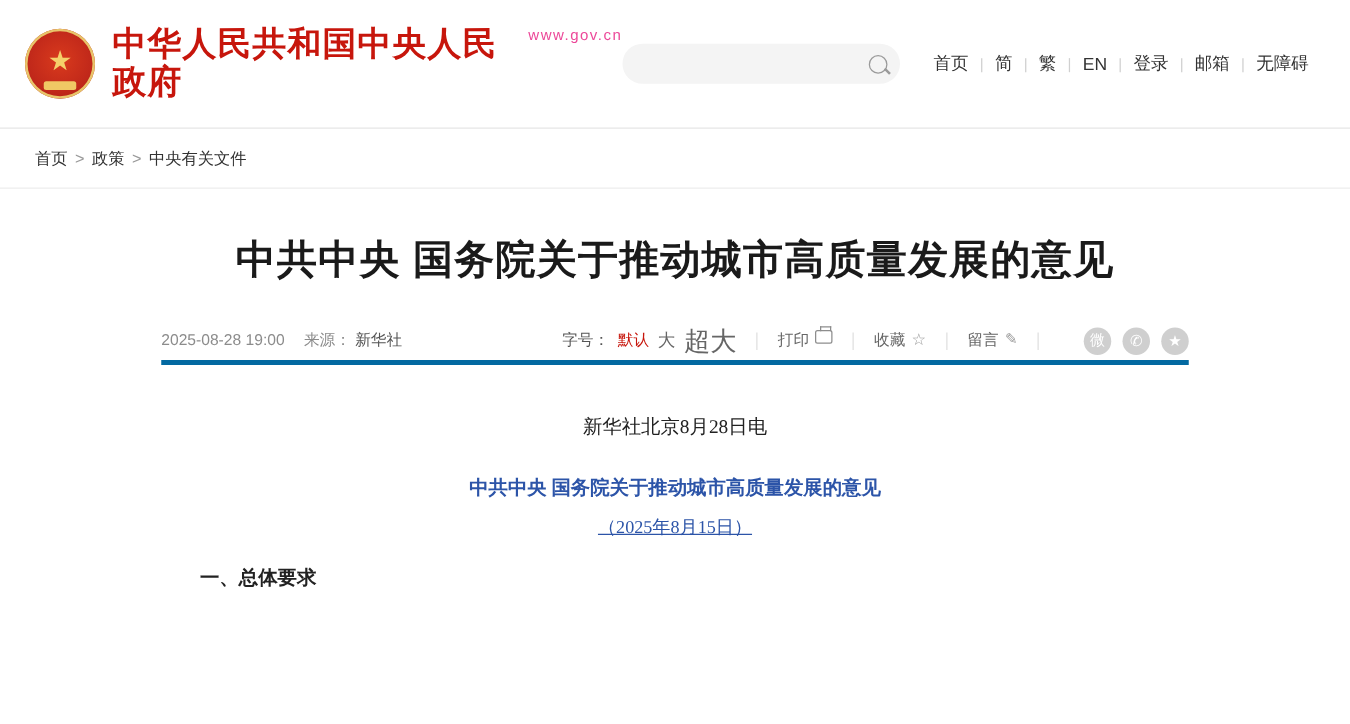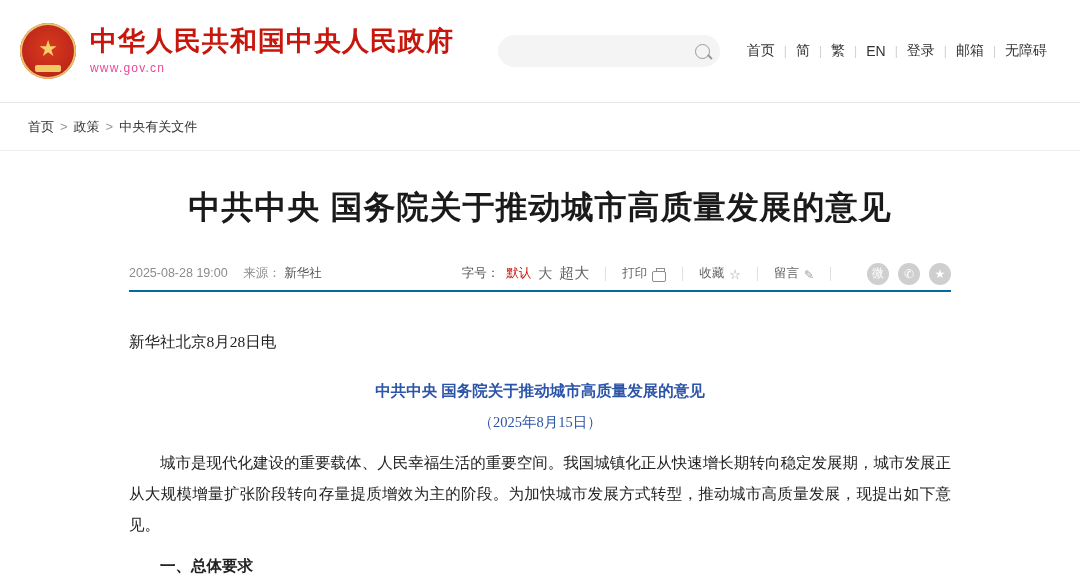--- a/index.html
+++ b/index.html
@@ -48,21 +48,21 @@
   .emblem .gear {
     position: absolute;
     left: 50%;
     bottom: 7px;
     transform: translateX(-50%);
     width: 26px;
     height: 7px;
     background: #f0c864;
     border-radius: 2px;
   }
-  .brand-text { display: flex; flex-direction: column; gap: 4px; }
+  .brand-text { display: flex; flex-direction: row; gap: 4px; }
   .brand-title {
     color: #c7160c;
     font-size: 27px;
     font-weight: bold;
     letter-spacing: 1px;
     line-height: 1.1;
   }
   .brand-sub {
     color: #ec4899;
     font-size: 12px;
@@ -149,49 +149,49 @@
     text-align: center;
     font-size: 32px;
     font-weight: bold;
     color: #1a1a1a;
     letter-spacing: 1px;
     line-height: 1.4;
     margin: 0 0 28px 0;
   }
 
   .meta-bar {
-    border-bottom: 2px solid #0369a1;
+    border-bottom: 4px solid #0369a1;
     padding-bottom: 0;
     display: flex;
     align-items: center;
     font-size: 12.5px;
     color: #888;
     height: 34px;
   }
   .meta-left { color: #8c8c8c; }
   .meta-center {
     margin-left: auto;
     display: flex;
     align-items: center;
     gap: 0;
     color: #666;
   }
   .fontsize-group { display: flex; align-items: center; gap: 7px; justify-content: center; }
   .fs-label { color: #555; }
   .fs-opt { color: #666; cursor: pointer; }
   .fs-opt.active { color: #c7160c; font-weight: normal; }
   .fs-big { font-size: 14px; }
-  .fs-bigger { font-size: 15px; }
+  .fs-bigger { font-size: 21px; }
   .vdiv {
     width: 1px;
     height: 14px;
     background: #e0e0e0;
     margin: 0 16px;
   }
-  .tool { display: flex; align-items: flex-end; gap: 5px; color: #666; }
+  .tool { display: flex; align-items: flex-start; gap: 5px; color: #666; }
   .ico-print {
     width: 14px; height: 11px;
     border: 1.4px solid #8d8d8d;
     border-radius: 2px;
     position: relative;
   }
   .ico-print::before {
     content: "";
     position: absolute;
     left: 2.5px; top: -4px;
@@ -218,33 +218,34 @@
     justify-content: center;
   }
 
   .body-text {
     padding-top: 34px;
     font-size: 15.5px;
     line-height: 2.0;
     color: #222;
     font-family: "Liberation Serif", serif;
   }
-  .dateline { margin: 0 0 18px 0; }
+  .dateline { margin: 0 0 18px 0; text-align: center; }
   .inner-title {
     text-align: center;
     color: #2c54a8;
     font-weight: bold;
     font-size: 15.5px;
     margin: 0 0 2px 0;
   }
   .inner-date {
     text-align: center;
     color: #2c54a8;
     font-size: 14.5px;
     margin: 0 0 10px 0;
+    text-decoration: underline;
   }
   .para {
     text-indent: 2em;
     margin: 0 0 6px 0;
     text-align: justify;
   }
   .section-h {
     font-weight: bold;
     text-indent: 2em;
     margin: 10px 0 2px 0;
@@ -342,17 +343,16 @@
         <span class="round-ico">✆</span>
         <span class="round-ico">★</span>
       </div>
     </div>
   </div>
 
   <div class="body-text">
     <p class="dateline">新华社北京8月28日电</p>
     <p class="inner-title">中共中央 国务院关于推动城市高质量发展的意见</p>
     <p class="inner-date">（2025年8月15日）</p>
-    <p class="para">城市是现代化建设的重要载体、人民幸福生活的重要空间。我国城镇化正从快速增长期转向稳定发展期，城市发展正从大规模增量扩张阶段转向存量提质增效为主的阶段。为加快城市发展方式转型，推动城市高质量发展，现提出如下意见。</p>
     <p class="section-h">一、总体要求</p>
 
   </div>
 </div>
 
 </body></html>

